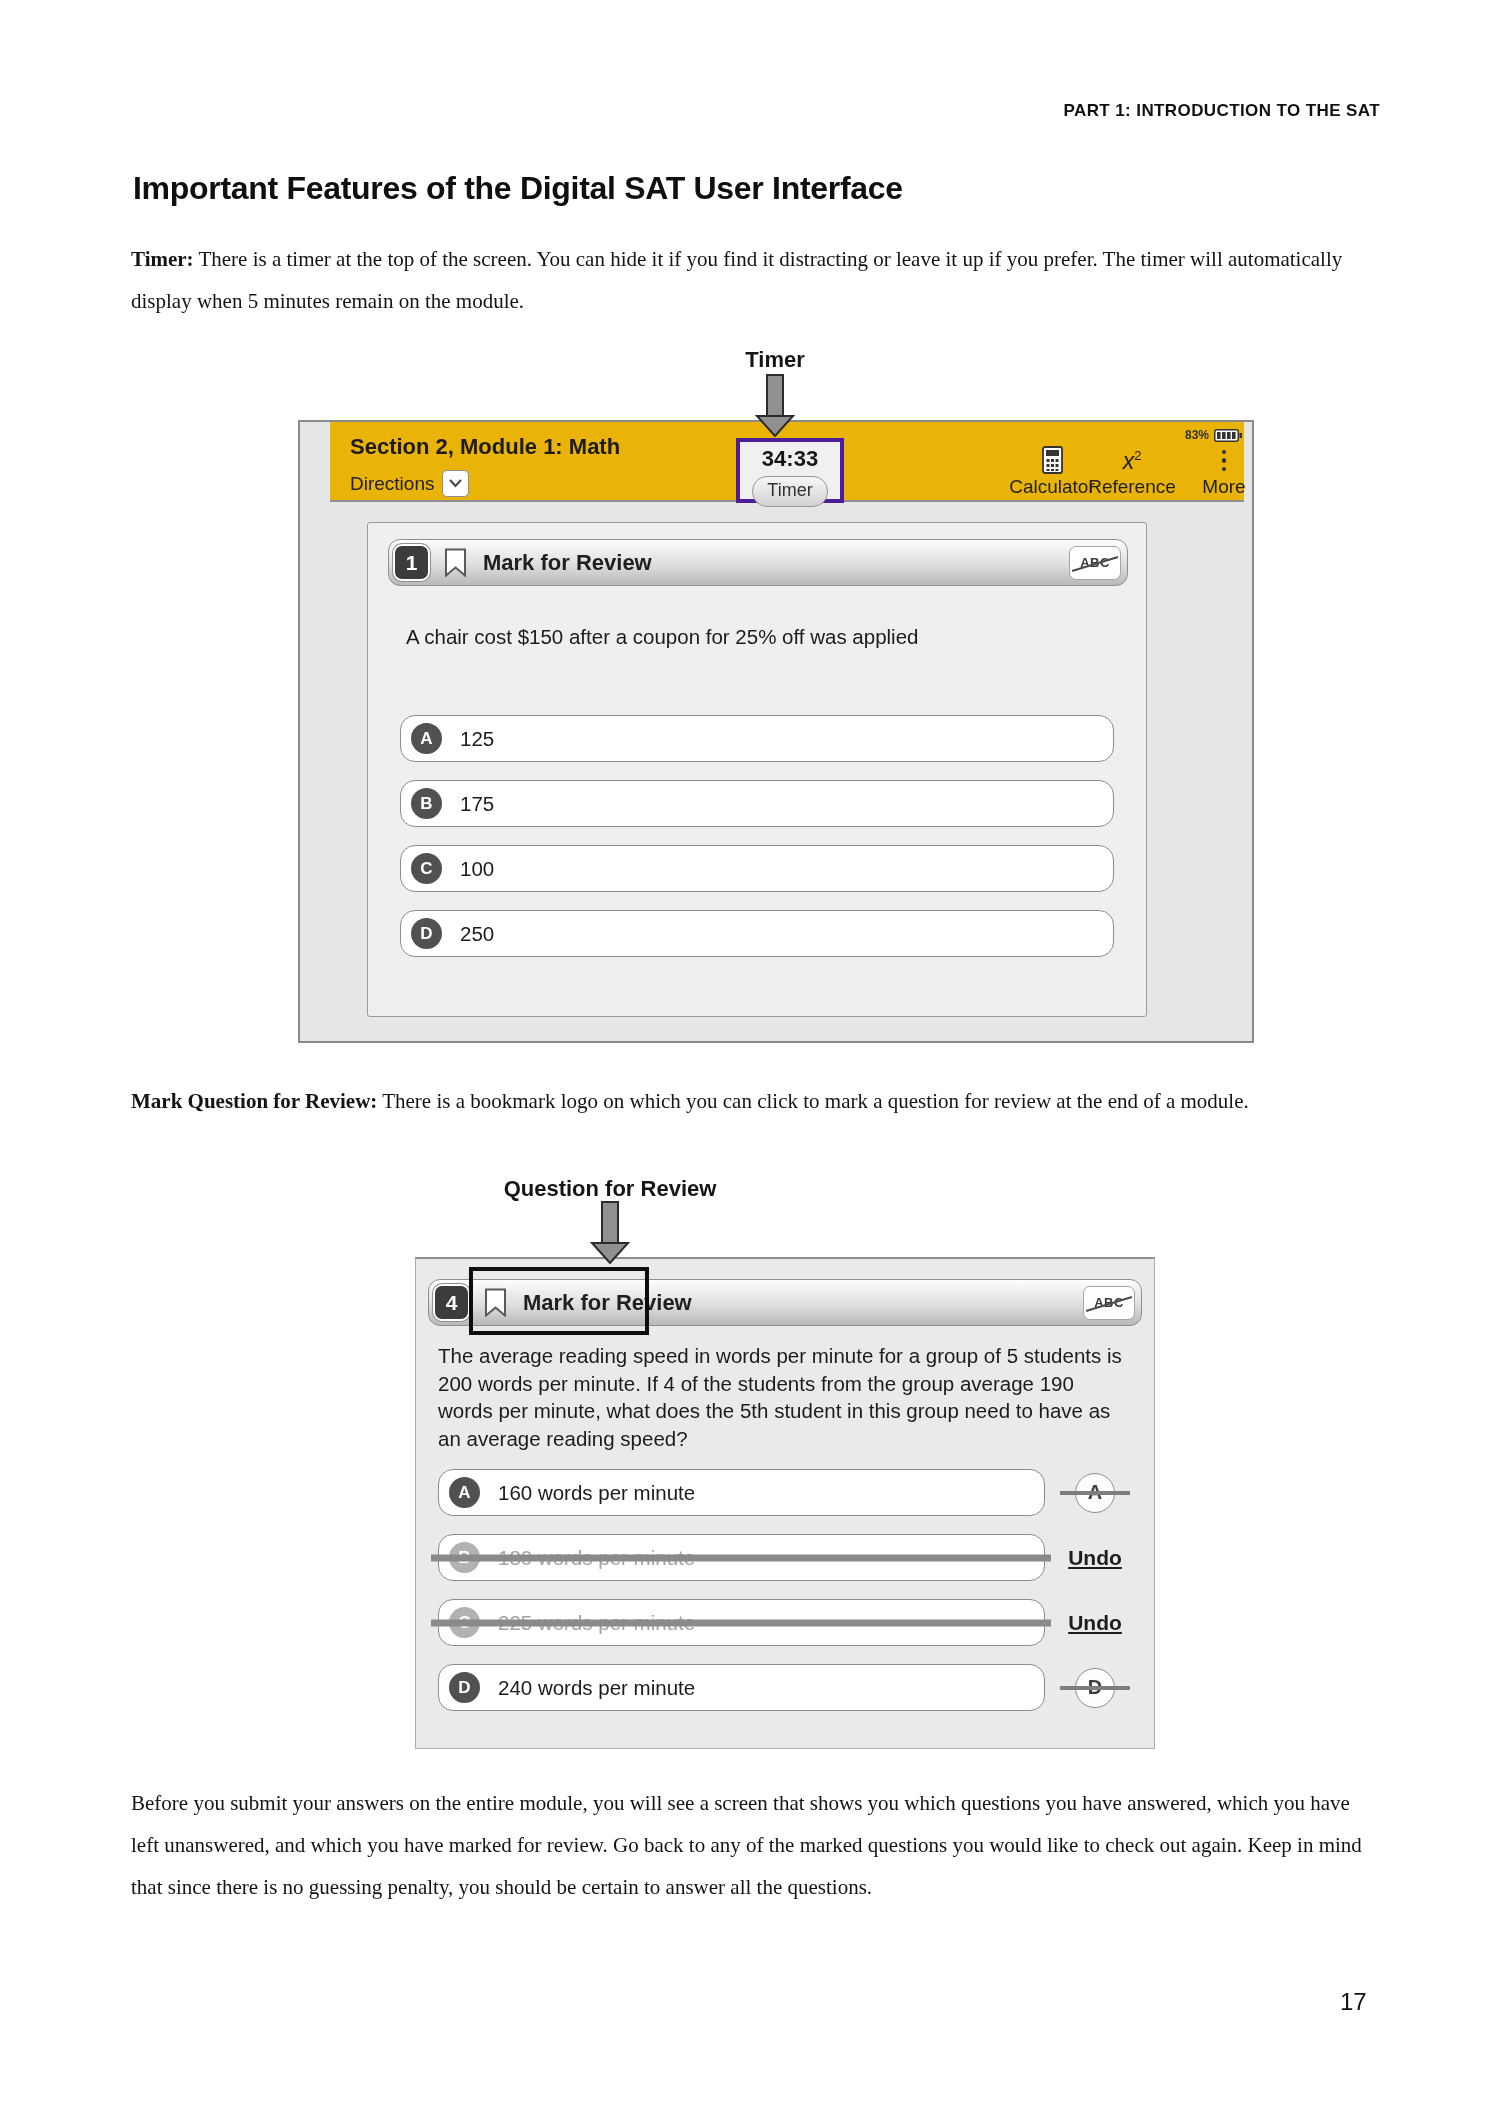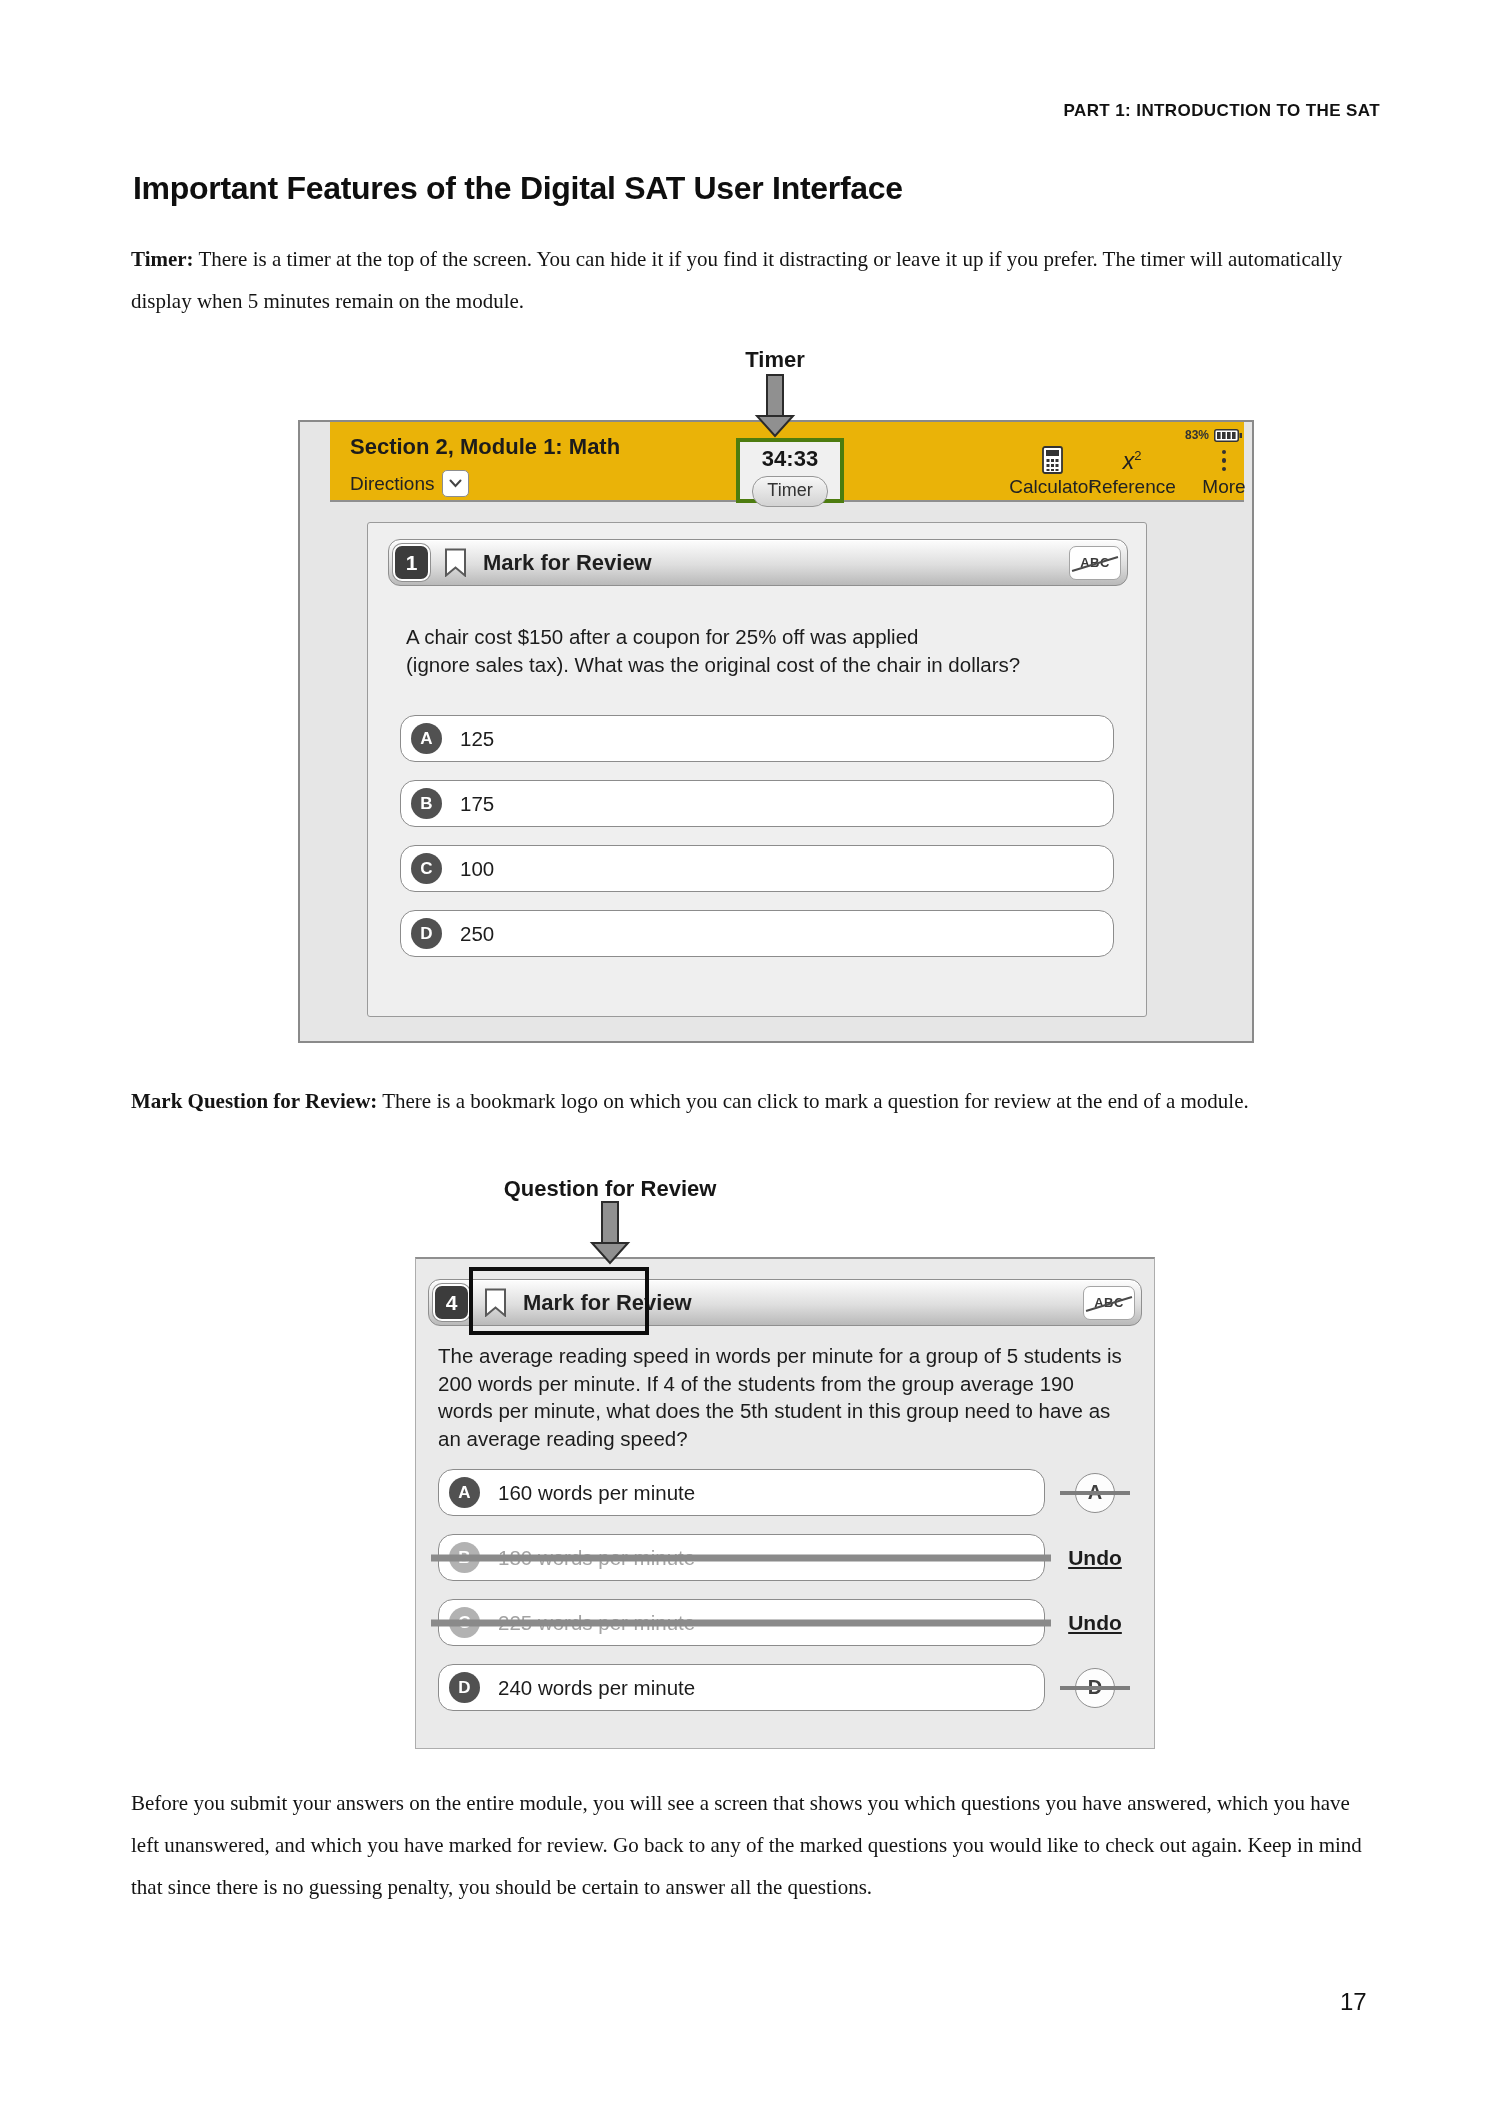--- a/index.html
+++ b/index.html
@@ -30,21 +30,21 @@
   
   .fig1{position:absolute;left:298px;top:420px;width:956px;height:623px;background:#e6e6e6;
         border:2px solid #8a8a8a;box-sizing:border-box;}
   .fig1-header{position:absolute;left:0;top:0;right:8px;height:78px;background:#eab308;
                border-bottom:2px solid #8f8f8f;margin-left:30px;}
   .sec-title{position:absolute;left:20px;top:12px;font-size:22px;font-weight:bold;color:#1c1c1c;}
   .directions{position:absolute;left:20px;top:48px;display:flex;align-items:center;gap:8px;
               font-size:19px;color:#222;}
   .dd-box{display:inline-flex;align-items:center;justify-content:center;width:25px;height:25px;
           background:#fff;border:1.5px solid #8d8d8d;border-radius:5px;}
-  .timer-box{position:absolute;left:406px;top:16px;width:108px;height:65px;border:4px solid #4d7c0f;
+  .timer-box{position:absolute;left:406px;top:16px;width:108px;height:65px;border:4px solid #4c1d95;
              background:#f0f0f0;box-sizing:border-box;text-align:center;z-index:20;}
   .timer-value{font-size:22px;font-weight:bold;color:#161616;margin-top:4px;}
   .hide-btn{display:inline-block;margin-top:4px;width:74px;height:29px;line-height:27px;
             font-size:18px;color:#333;text-align:center;
             background:linear-gradient(#f7f7f7,#d2d2d2);border:1.5px solid #979797;border-radius:15px;
             font-family:"Liberation Sans",sans-serif;padding:0;}
   .battery{position:absolute;left:855px;top:6px;display:flex;align-items:center;gap:5px;
            font-size:12px;font-weight:bold;color:#333;}
   .icon-col{position:absolute;top:20px;width:110px;text-align:center;font-size:19px;color:#222;}
   .icon-col .glyph{height:32px;display:flex;align-items:flex-end;justify-content:center;}
@@ -200,21 +200,20 @@
               <path d="M2,1.5 h19 v26 l-9.5,-8 -9.5,8 z" fill="#fff" stroke="#5a5a5a" stroke-width="2"></path>
             </svg>
         </span>
         <span class="mark-label">Mark for Review</span>
         <span class="abc-btn">
           <span class="abc-txt">ABC</span>
         </span>
       </div>
       <div class="qtext">
         <div>A chair cost $150 after a coupon for 25% off was applied</div>
-        <div>(ignore sales tax). What was the original cost of the chair in dollars?</div>
       </div>
       <div class="options1">
         <div class="opt">
           <span class="opt-badge">A</span>
           <span class="opt-text">125</span>
         </div>
         <div class="opt">
           <span class="opt-badge">B</span>
           <span class="opt-text">175</span>
         </div>

